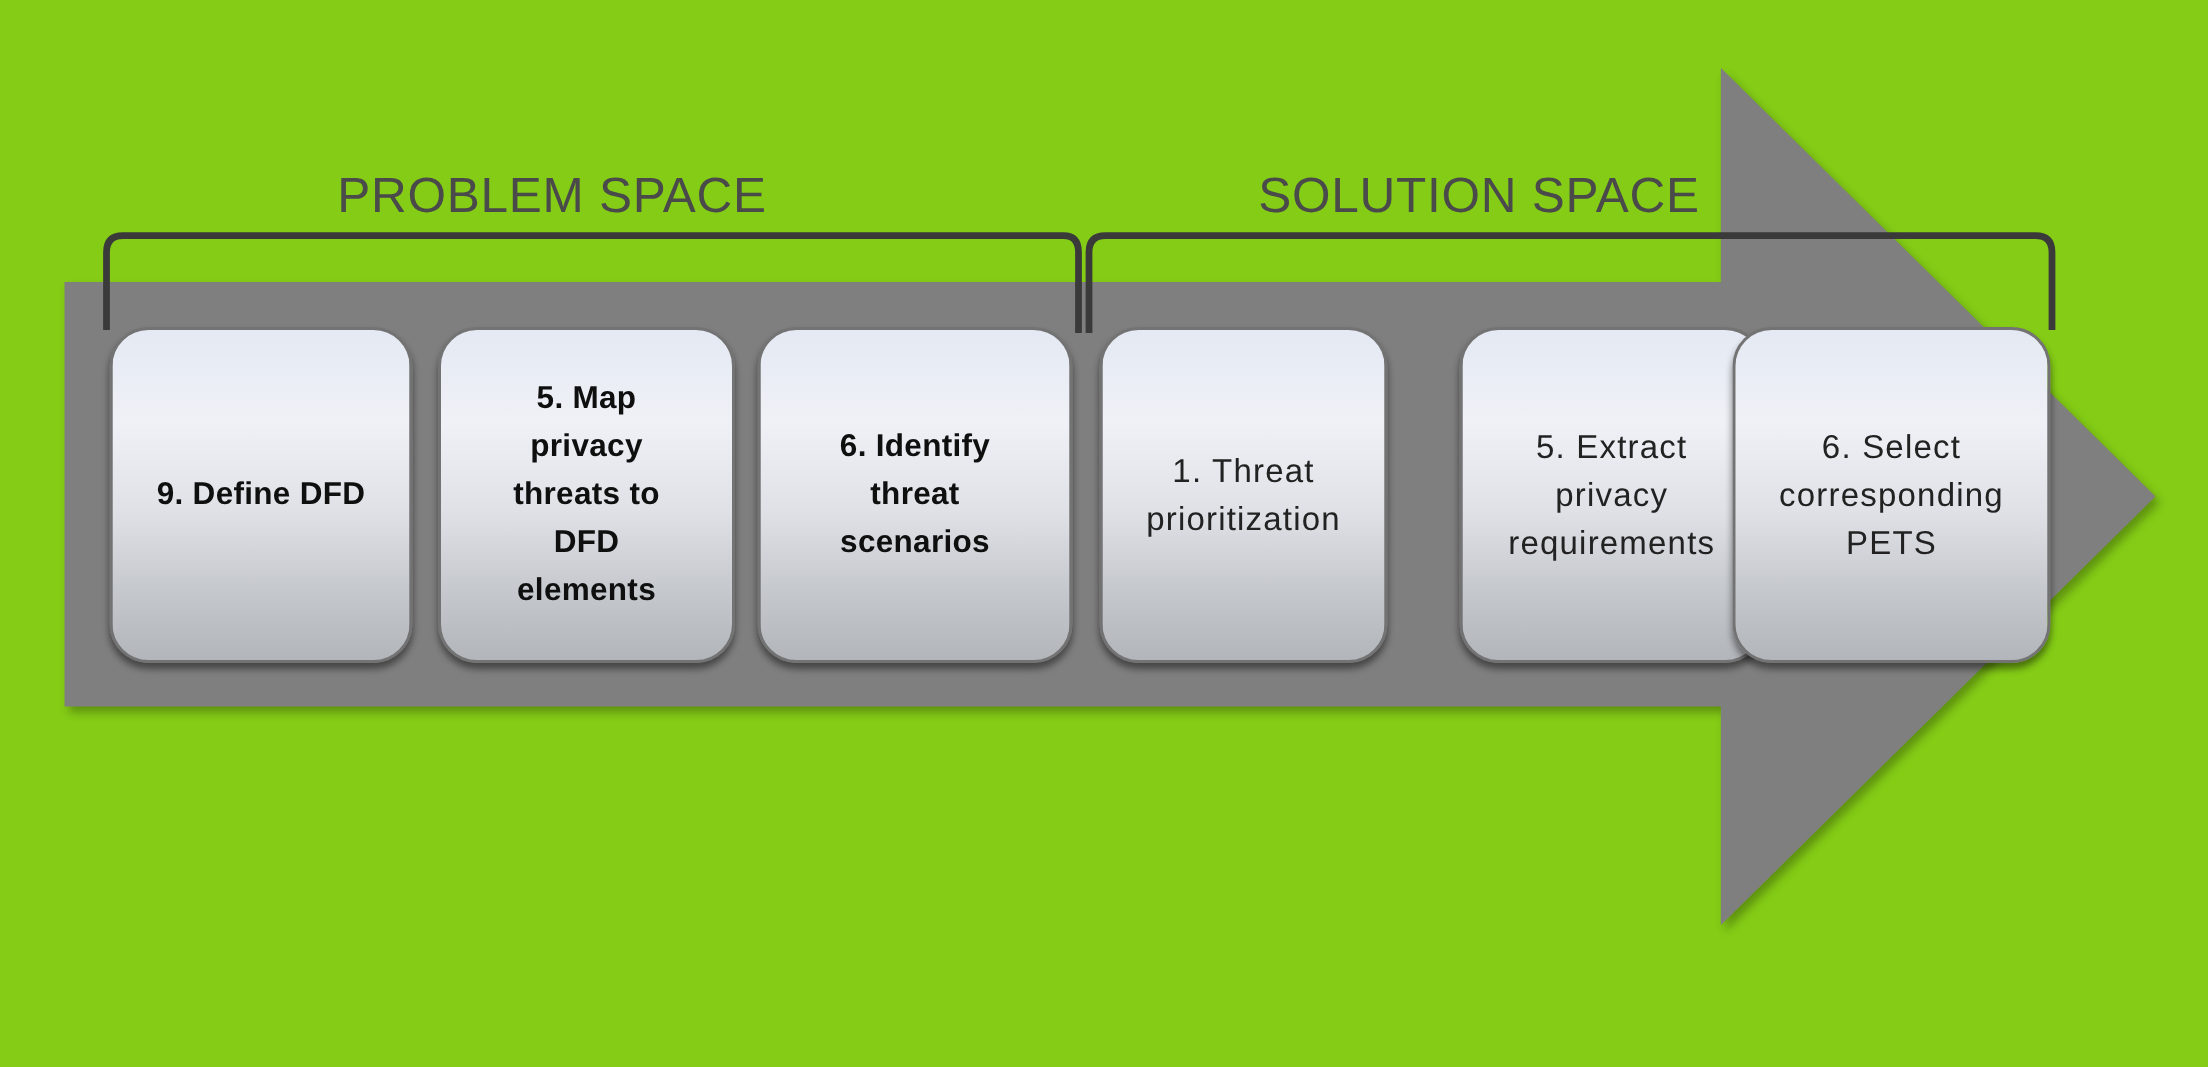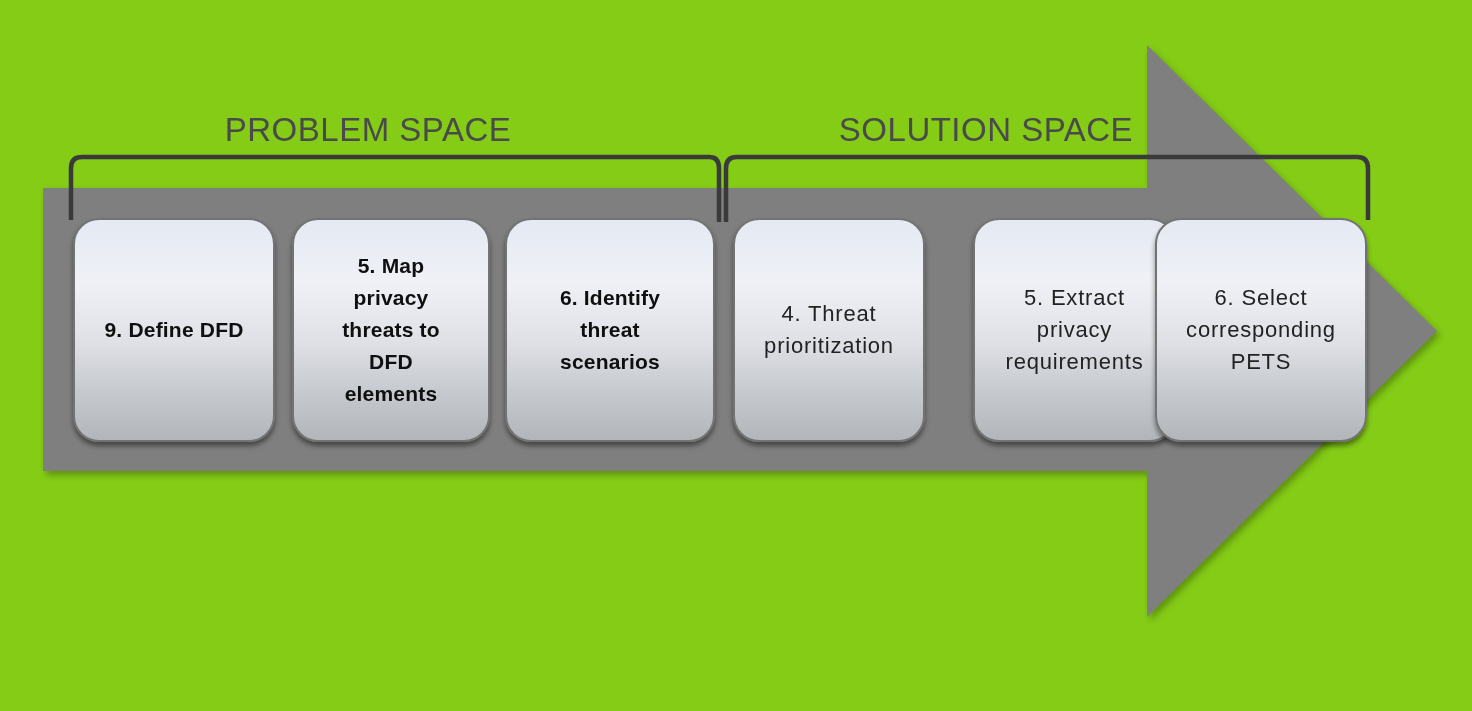--- a/index.html
+++ b/index.html
@@ -111,21 +111,21 @@
 
   <div class="step-box emphasized box-1">9. Define DFD</div>
   <div class="step-box emphasized box-2">5. Map
 privacy
 threats to
 DFD
 elements</div>
   <div class="step-box emphasized box-3">6. Identify
 threat
 scenarios</div>
-  <div class="step-box plain box-4">4. Threat
+  <div class="step-box plain box-4">1. Threat
 prioritization</div>
   <div class="step-box plain box-5">5. Extract
 privacy
 requirements</div>
   <div class="step-box plain box-6">6. Select
 corresponding
 PETS</div>
 
 </div>
 

